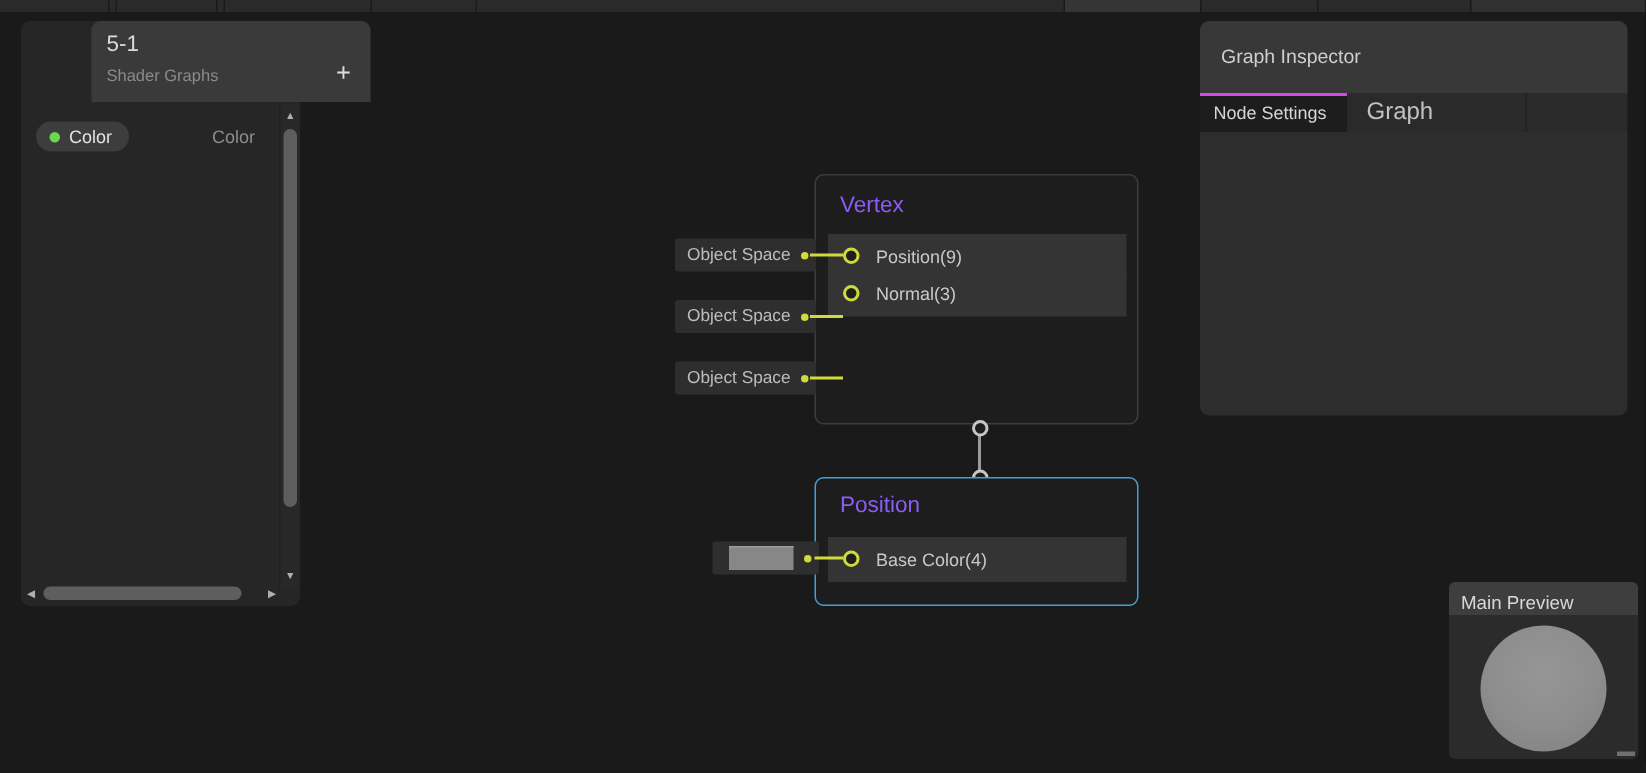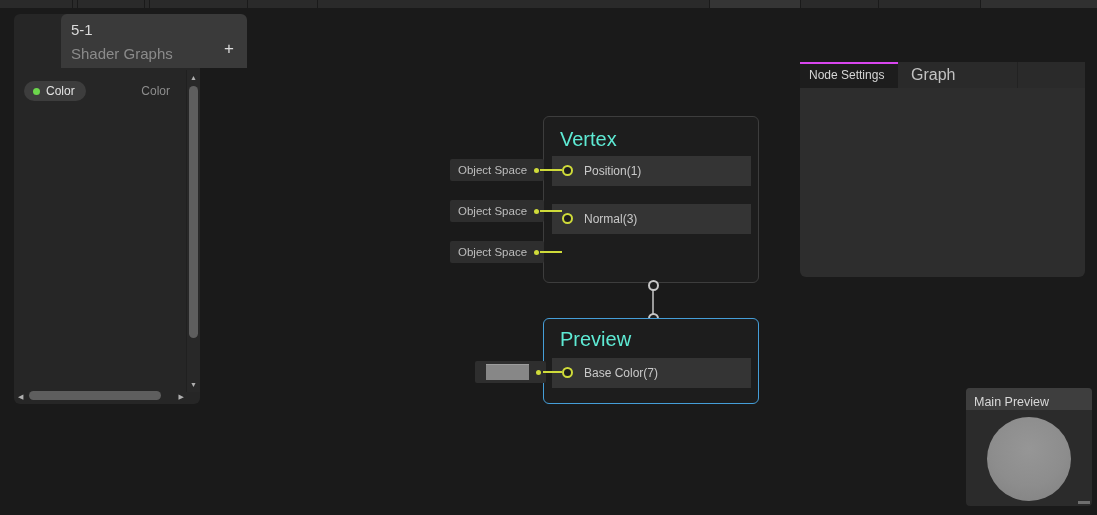--- a/index.html
+++ b/index.html
@@ -13,21 +13,21 @@
   
   .topstrip{left:0;top:0;width:1097px;height:8px;background:#2a2a2a;}
   .topstrip .div{position:absolute;top:0;width:1px;height:8px;background:#1a1a1a;}
   .topstrip .seg-light{position:absolute;top:0;height:8px;background:#353535;}
   .topstrip .seg-right{position:absolute;top:0;height:8px;background:#303030;}
 
   
   .bb{left:14px;top:14px;width:186px;height:390px;background:#262626;border-radius:6px;}
   .bb-header{position:absolute;left:0;top:0;width:100%;height:54px;background:#3a3a3a;border-radius:6px 6px 0 0;margin-left:47px;}
   .bb-title{position:absolute;left:10px;top:7px;font-size:15px;color:#dadada;}
-  .bb-sub{position:absolute;left:10px;top:31px;font-size:15px;color:#8b8b8b;}
+  .bb-sub{position:absolute;left:10px;top:31px;font-size:11px;color:#8b8b8b;}
   .bb-plus{position:absolute;right:13px;top:26px;font-size:17px;color:#dcdcdc;line-height:1;cursor:pointer;}
   .pill{position:absolute;left:10px;top:67px;height:20px;border-radius:10px;background:#3d3d3d;
         display:flex;align-items:center;padding:0 11px 0 9px;gap:6px;}
   .pill-dot{width:7px;height:7px;border-radius:50%;background:#6cd64c;}
   .pill-label{font-size:12px;color:#e3e3e3;}
   .bb-type{position:absolute;right:30px;top:70px;font-size:12px;color:#8d8d8d;}
   .vscroll{position:absolute;left:172px;top:56px;width:13px;height:322px;background:#282828;border-left:1px solid #202020;}
   .vthumb{position:absolute;left:2px;top:16px;width:9px;height:252px;border-radius:5px;background:#5e5e5e;}
   .scroll-ico{position:absolute;font-size:7px;color:#b0b0b0;line-height:1;}
   .hscroll{position:absolute;left:2px;top:376px;width:170px;height:12px;}
@@ -50,21 +50,21 @@
   .mp-header{position:absolute;left:0;top:0;width:100%;height:22px;background:#3e3e3e;}
   .mp-title{position:absolute;left:8px;top:0;line-height:29px;font-size:12.5px;color:#d8d8d8;}
   .mp-sphere{position:absolute;left:21px;top:29px;width:84px;height:84px;border-radius:50%;
              background:radial-gradient(circle at 50% 38%,#969696 0%,#8d8d8d 55%,#808080 100%);}
   .mp-grip{position:absolute;right:2px;bottom:2px;width:12px;height:3px;background:#6f6f6f;}
 
   
   .node{background:#1d1d1d;border:1px solid #3d3d3d;border-radius:6px;box-sizing:border-box;}
   .node-vertex{left:543px;top:116px;width:216px;height:167px;}
   .node-fragment{left:543px;top:318px;width:216px;height:86px;border-color:#459ed8;}
-  .node-title{position:absolute;left:16px;font-size:20px;color:#5eead4;}
+  .node-title{position:absolute;left:16px;font-size:15px;color:#8b5cf6;}
   .node-row{position:absolute;left:8px;width:199px;height:30px;background:#343434;}
   .port-ring{position:absolute;left:10px;top:9px;width:7px;height:7px;border:2px solid #cfdb3a;
              border-radius:50%;background:#1e1e1e;}
   .row-label{position:absolute;left:32px;top:0;line-height:30px;font-size:12px;color:#c9c9c9;}
 
   
   .space-box{position:absolute;left:450px;width:94px;height:22px;background:#2e2e2e;border-radius:2px;text-align:right;}
   .space-label{position:absolute;left:8px;top:0;line-height:22px;font-size:11.5px;color:#bdbdbd;}
   .port-dot{position:absolute;right:5px;top:8.5px;width:5px;height:5px;border-radius:50%;background:#cfdb3a;}
   .wire{position:absolute;height:2px;background:#cfdb3a;}
@@ -115,39 +115,42 @@
     </div>
 
     <div class="hscroll">
       <div class="scroll-ico" style="left:2px;top:3px;">◀</div>
       <div class="hthumb"></div>
       <div class="scroll-ico" style="right:2px;top:3px;">▶</div>
     </div>
   </div>
 
   <div class="abs gi">
+    <div class="gi-header">
+      <div class="gi-title">Graph Inspector</div>
+    </div>
     <div class="gi-tabbar">
       <div class="gi-tab-active">
         <span>Node Settings</span>
       </div>
       <div class="gi-tab">
         <span>Graph Settings</span>
       </div>
     </div>
     <div class="gi-body"></div>
   </div>
 
   <div class="abs node node-vertex">
     <div class="node-title" style="top:11px;">Vertex</div>
 
     <div class="node-row" style="top:39px;">
       <span class="port-ring"></span>
-      <span class="row-label">Position(1)</span>
+      <span class="row-label">Position(9)</span>
     </div>
-    <div class="node-row" style="top:87px;text-decoration:underline;">
+    <div class="node-row" style="top:64px;text-decoration:underline;">
       <span class="port-ring"></span>
       <span class="row-label">Normal(3)</span>
     </div>
   </div>
 
   <div class="abs space-box" style="top:159px;">
     <span class="space-label">Object Space</span>
     <span class="port-dot"></span>
   </div>
   <div class="abs wire" style="left:540px;top:169px;width:22px;"></div>
@@ -162,24 +165,24 @@
     <span class="space-label">Object Space</span>
     <span class="port-dot"></span>
   </div>
   <div class="abs wire" style="left:540px;top:251px;width:22px;"></div>
 
   <div class="abs edge-line"></div>
   <div class="abs edge-node" style="left:648px;top:280px;"></div>
   <div class="abs edge-node" style="left:648px;top:313px;"></div>
 
   <div class="abs node node-fragment">
-    <div class="node-title" style="top:9px;">Preview</div>
+    <div class="node-title" style="top:9px;">Position</div>
     <div class="node-row" style="top:39px;">
       <span class="port-ring"></span>
-      <span class="row-label">Base Color(7)</span>
+      <span class="row-label">Base Color(4)</span>
     </div>
   </div>
 
   <div class="abs color-box">
     <span class="color-swatch"></span>
     <span class="port-dot"></span>
   </div>
   <div class="abs wire" style="left:543px;top:371px;width:19px;"></div>
 
   <div class="abs mp">

